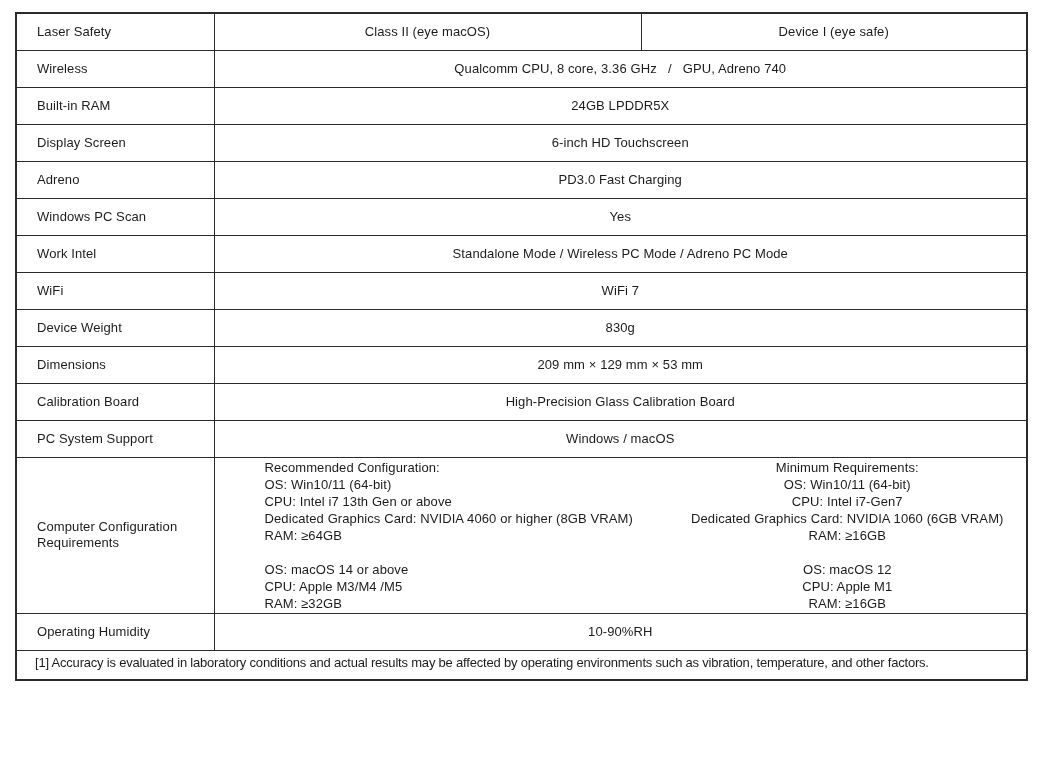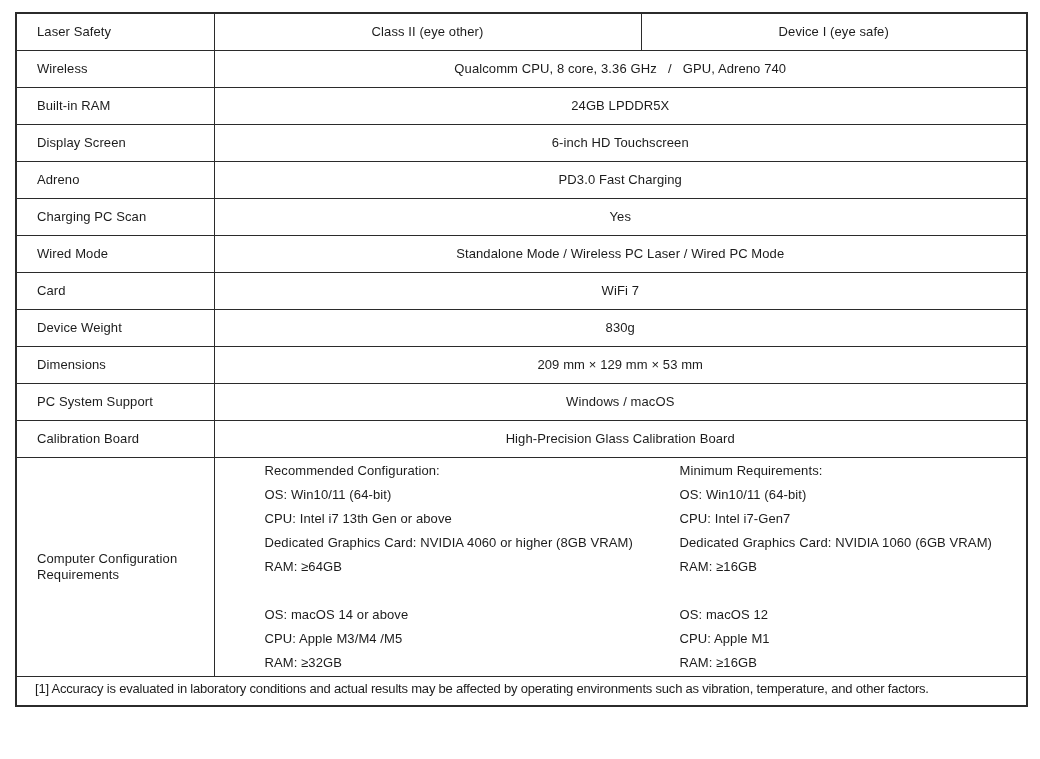--- a/index.html
+++ b/index.html
@@ -30,89 +30,89 @@
   tr.simple{height:37px;margin-left:16px;}
   td.label{padding:4px 10px 4px 20px;text-align:left;}
   td.val{padding:4px 8px;text-align:center;white-space:pre-wrap;}
   tr.cfg{height:153px;}
   .cfg-wrap{
     display:flex;align-items:center;
     padding-left:49px;padding-right:10px;width:100%;
   }
   .cfg-block{
     white-space:pre-line;text-align:left;
-    font-size:13px;line-height:24px;letter-spacing:.1px;
+    font-size:13px;line-height:17px;letter-spacing:.1px;
   }
   .cfg-left{width:415px;flex:0 0 auto;}
-  .cfg-right{flex:1 1 auto;}
+  .cfg-right{flex:1 1 auto;text-align:center;}
   tr.foot{height:30px;}
   td.footnote{
     padding:0 10px 4px 18px;text-align:left;
     font-size:13px;letter-spacing:-.2px;
   }
 </style>
 </head>
 <body>
 
 <table class="spec">
   <colgroup>
       <col class="c1">
       <col class="c2">
       <col class="c3">
     </colgroup>
   <tbody id="rows-top">
     <tr class="simple">
       <td class="label">Laser Safety</td>
-      <td class="val">Class II (eye other)</td>
+      <td class="val">Class II (eye macOS)</td>
       <td class="val">Device I (eye safe)</td>
     </tr>
 
   <tr class="simple">
         <td class="label">Wireless</td>
         <td class="val" colspan="2">Qualcomm CPU, 8 core, 3.36 GHz   /   GPU, Adreno 740</td>
       </tr>
       <tr class="simple">
         <td class="label">Built-in RAM</td>
         <td class="val" colspan="2">24GB LPDDR5X</td>
       </tr>
       <tr class="simple">
         <td class="label">Display Screen</td>
         <td class="val" colspan="2">6-inch HD Touchscreen</td>
       </tr>
       <tr class="simple">
         <td class="label">Adreno</td>
         <td class="val" colspan="2">PD3.0 Fast Charging</td>
       </tr>
       <tr class="simple">
-        <td class="label">Charging PC Scan</td>
+        <td class="label">Windows PC Scan</td>
         <td class="val" colspan="2">Yes</td>
       </tr>
       <tr class="simple">
-        <td class="label">Wired Mode</td>
-        <td class="val" colspan="2">Standalone Mode / Wireless PC Laser / Wired PC Mode</td>
+        <td class="label">Work Intel</td>
+        <td class="val" colspan="2">Standalone Mode / Wireless PC Mode / Adreno PC Mode</td>
       </tr>
       <tr class="simple">
-        <td class="label">Card</td>
+        <td class="label">WiFi</td>
         <td class="val" colspan="2">WiFi 7</td>
       </tr>
       <tr class="simple">
         <td class="label">Device Weight</td>
         <td class="val" colspan="2">830g</td>
       </tr>
       <tr class="simple">
         <td class="label">Dimensions</td>
         <td class="val" colspan="2">209 mm × 129 mm × 53 mm</td>
       </tr>
       <tr class="simple">
+        <td class="label">Calibration Board</td>
+        <td class="val" colspan="2">High-Precision Glass Calibration Board</td>
+      </tr>
+      <tr class="simple">
         <td class="label">PC System Support</td>
         <td class="val" colspan="2">Windows / macOS</td>
-      </tr>
-      <tr class="simple">
-        <td class="label">Calibration Board</td>
-        <td class="val" colspan="2">High-Precision Glass Calibration Board</td>
       </tr>
     </tbody>
   <tbody>
     <tr class="cfg">
       <td class="label">Computer Configuration Requirements</td>
       <td colspan="2">
         <div class="cfg-wrap">
           <div class="cfg-block cfg-left">Recommended Configuration:
 OS: Win10/11 (64-bit)
 CPU: Intel i7 13th Gen or above
@@ -130,19 +130,23 @@
 
 OS: macOS 12
 CPU: Apple M1
 RAM: ≥16GB</div>
         </div>
       </td>
     </tr>
   </tbody>
   <tbody id="rows-bottom">
 
+      <tr class="simple">
+        <td class="label">Operating Humidity</td>
+        <td class="val" colspan="2">10-90%RH</td>
+      </tr>
     </tbody>
   <tbody>
     <tr class="foot">
       <td colspan="3" class="footnote">[1] Accuracy is evaluated in laboratory conditions and actual results may be affected by operating environments such as vibration, temperature, and other factors.</td>
     </tr>
   </tbody>
 </table>
 
 </body></html>

